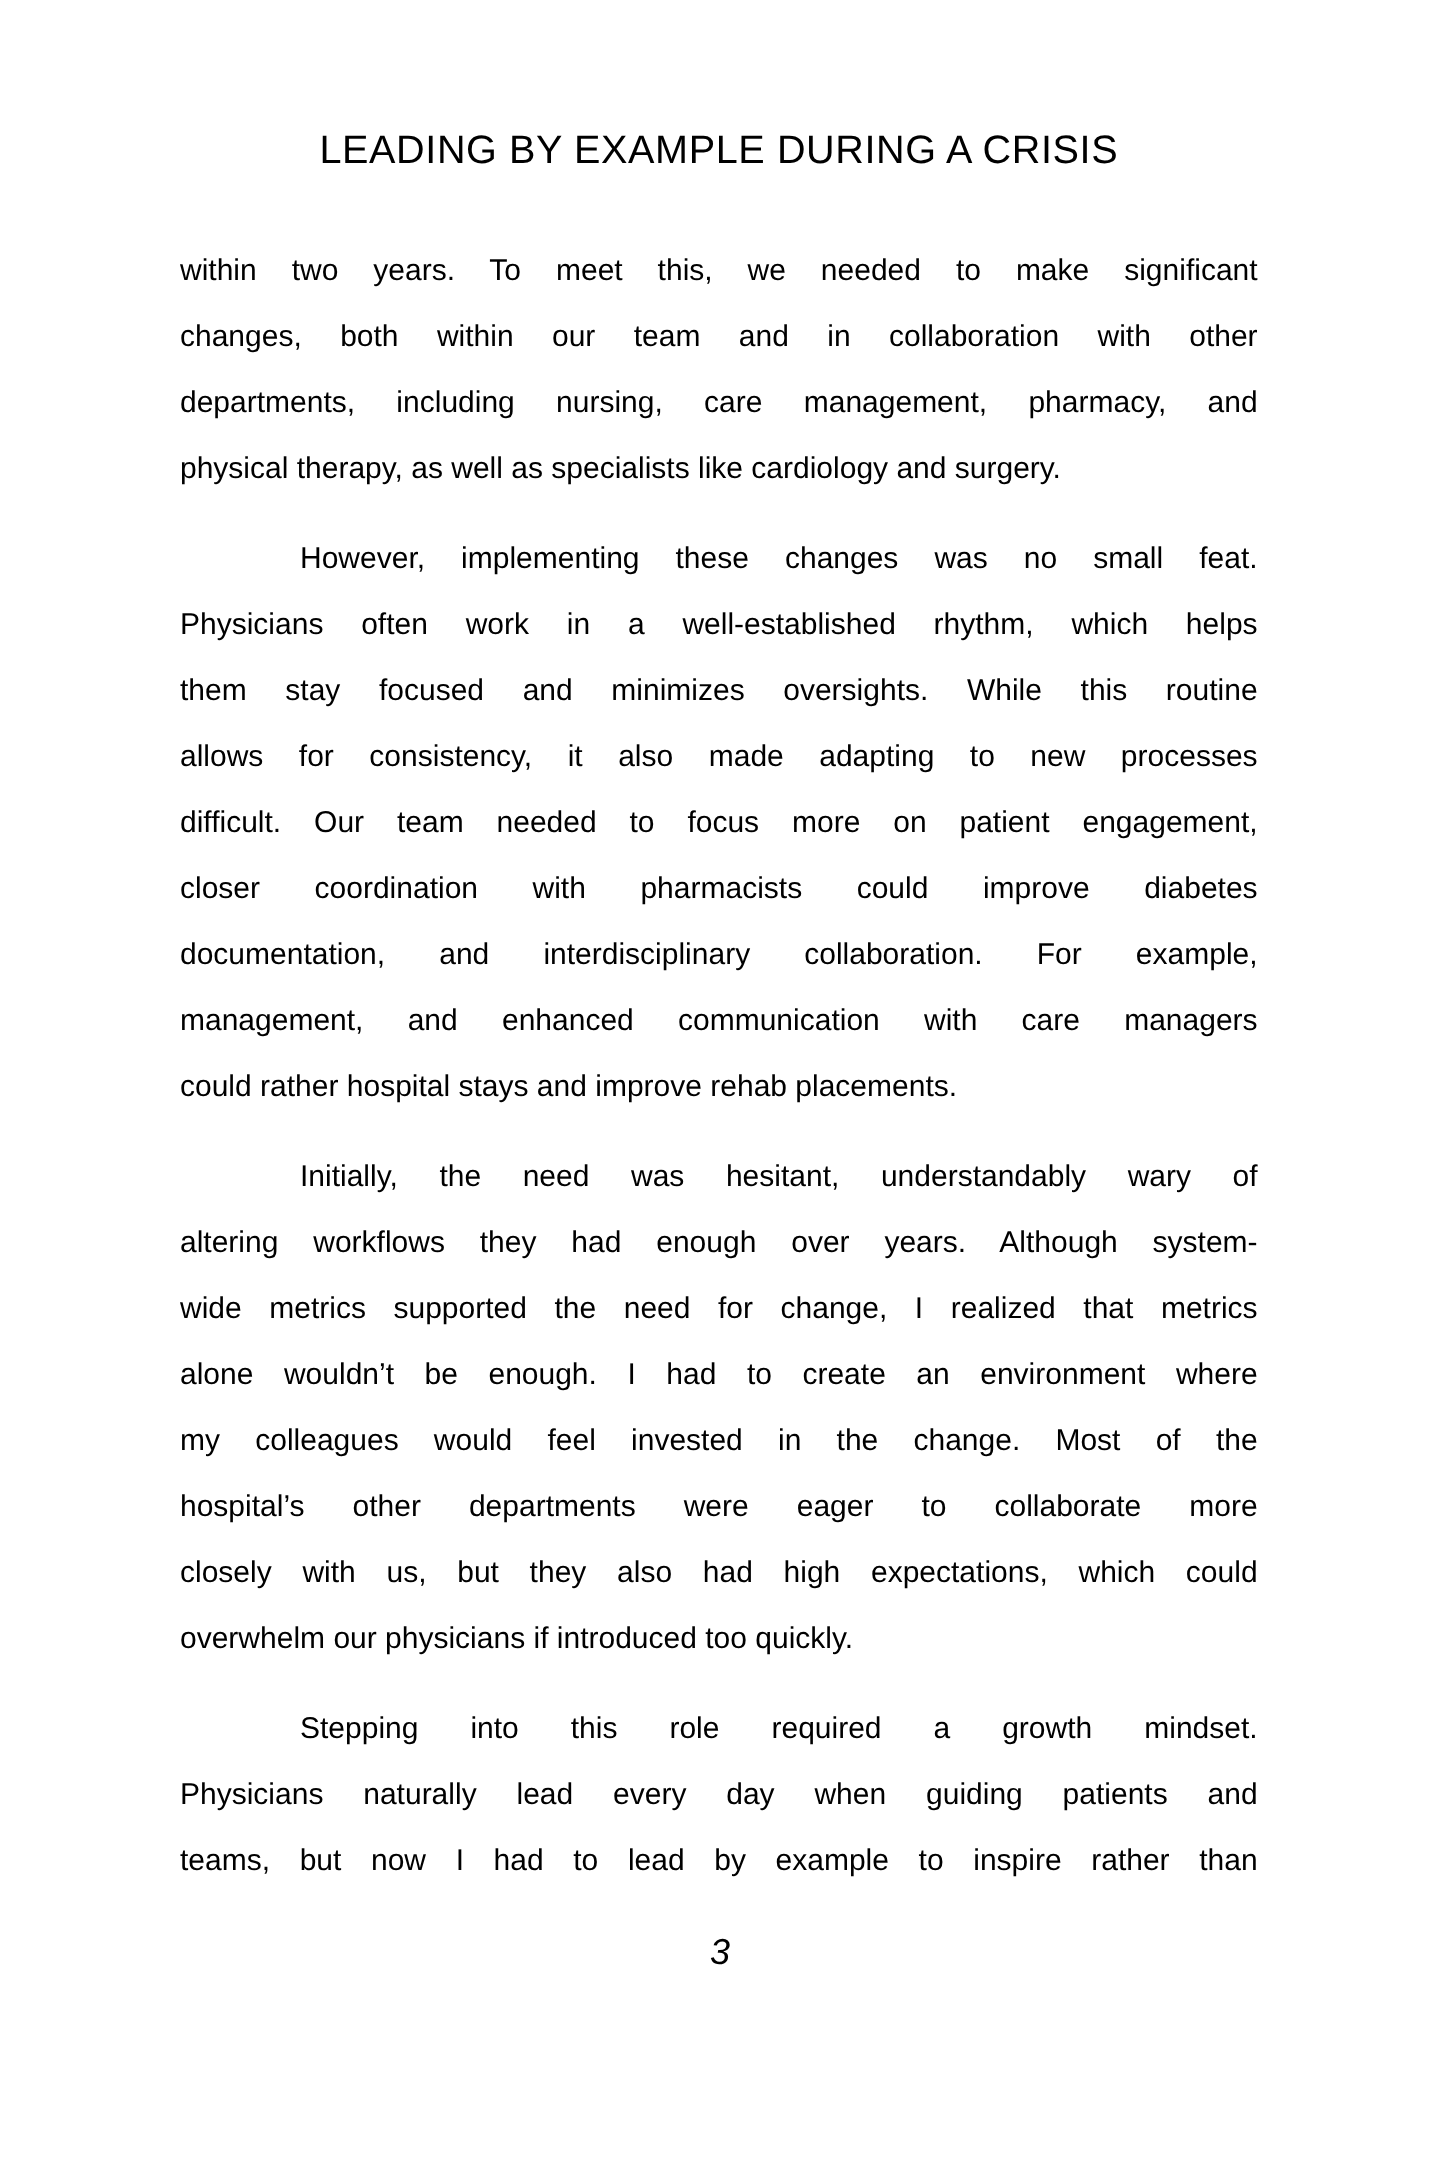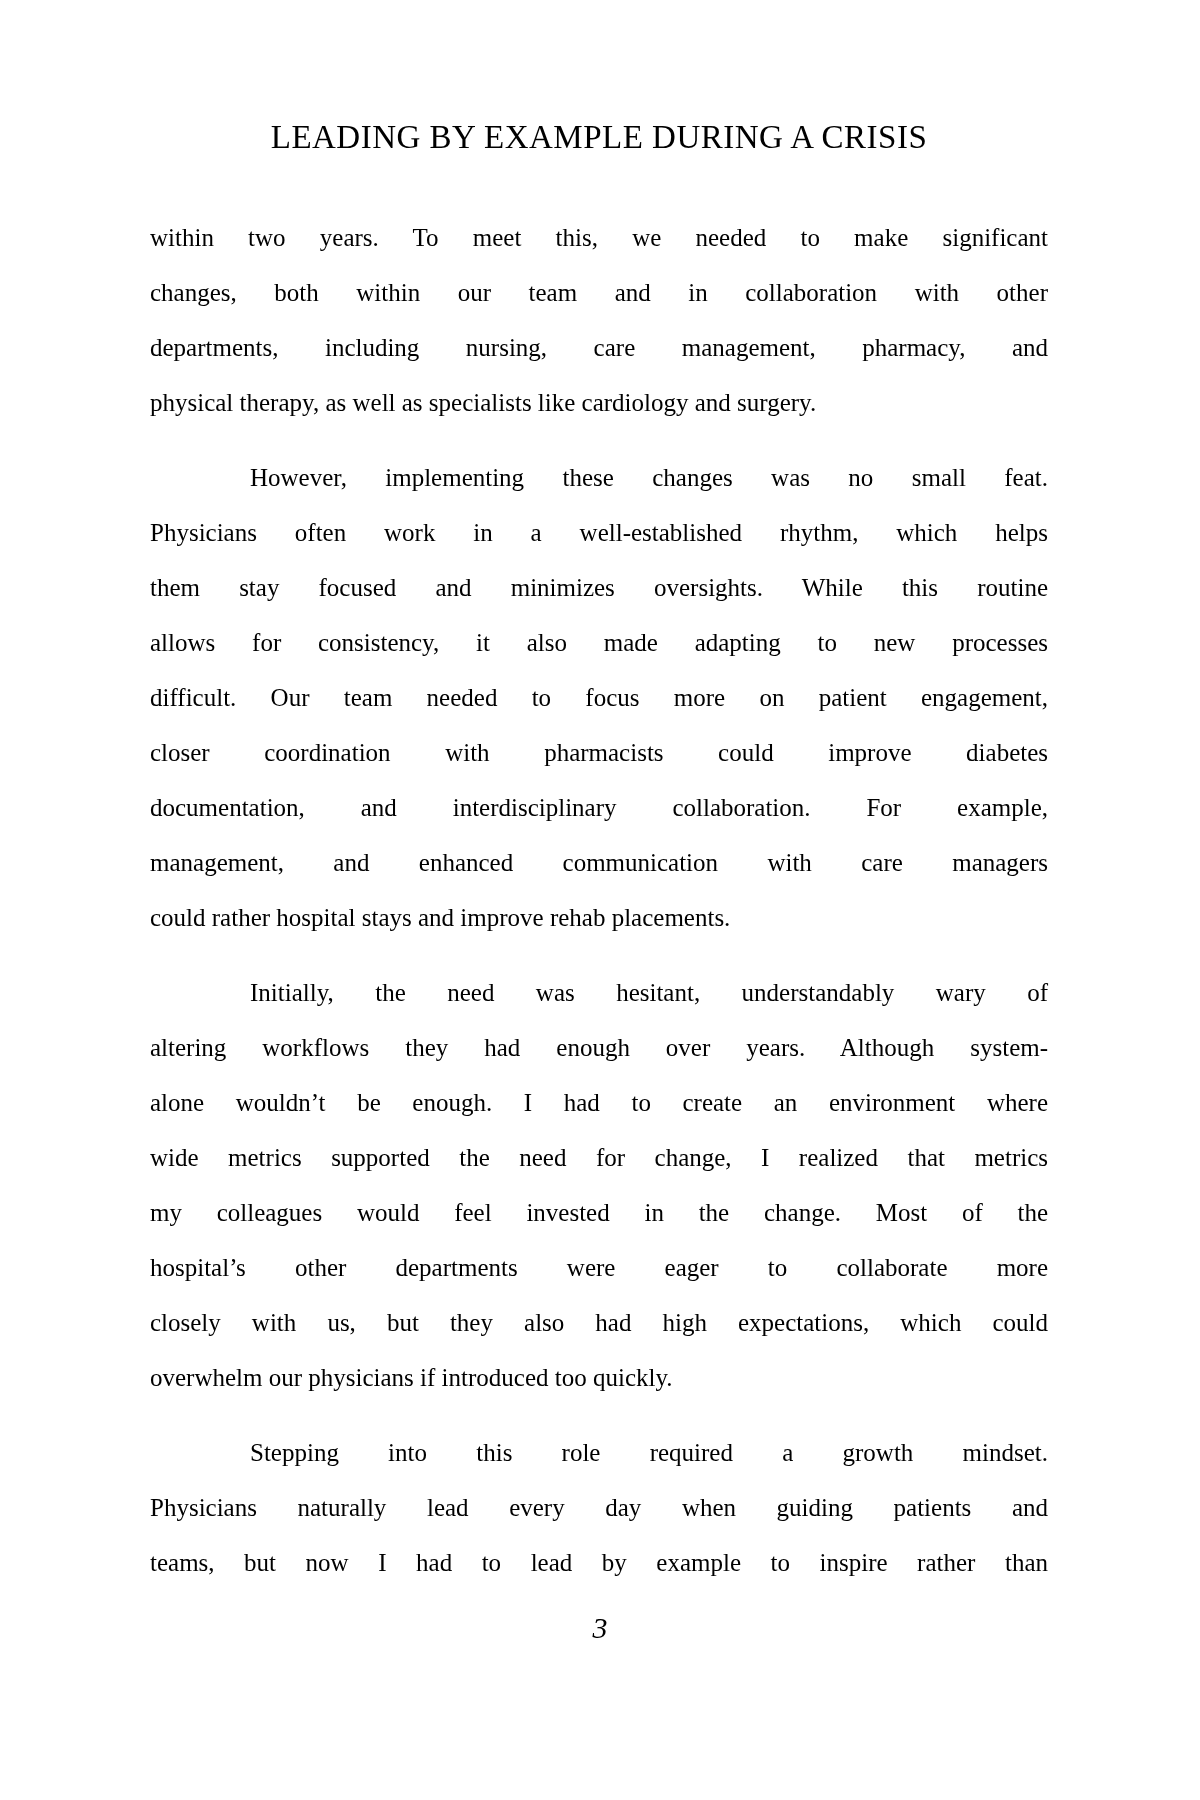--- a/index.html
+++ b/index.html
@@ -7,22 +7,22 @@
     padding: 0;
     background: #ffffff;
   }
   .page {
     position: relative;
     width: 1200px;
     height: 1800px;
     margin: 0 auto;
     background: #ffffff;
     box-sizing: border-box;
-    padding: 16px 152px 0 150px;
-    font-family: Liberation Serif, serif;
+    padding: 4px 152px 0 150px;
+    font-family: Liberation Sans, sans-serif;
     color: #000000;
     overflow: hidden;
   }
   .running-head {
     padding-top: 98px;
     text-align: center;
     font-size: 33px;
     line-height: 46px;
     letter-spacing: 0.5px;
     white-space: nowrap;
@@ -79,22 +79,22 @@
         <div class="line">allows for consistency, it also made adapting to new processes</div>
         <div class="line">difficult. Our team needed to focus more on patient engagement,</div>
         <div class="line">closer coordination with pharmacists could improve diabetes</div>
         <div class="line">documentation, and interdisciplinary collaboration. For example,</div>
         <div class="line">management, and enhanced communication with care managers</div>
         <div class="line last-left">could rather hospital stays and improve rehab placements.</div>
       </div>
       <div class="paragraph">
         <div class="line indent">Initially, the need was hesitant, understandably wary of</div>
         <div class="line">altering workflows they had enough over years. Although system-</div>
+        <div class="line">wide metrics supported the need for change, I realized that metrics</div>
         <div class="line">alone wouldn’t be enough. I had to create an environment where</div>
-        <div class="line">wide metrics supported the need for change, I realized that metrics</div>
         <div class="line">my colleagues would feel invested in the change. Most of the</div>
         <div class="line">hospital’s other departments were eager to collaborate more</div>
         <div class="line">closely with us, but they also had high expectations, which could</div>
         <div class="line last-left">overwhelm our physicians if introduced too quickly.</div>
       </div>
       <div class="paragraph">
         <div class="line indent">Stepping into this role required a growth mindset.</div>
         <div class="line">Physicians naturally lead every day when guiding patients and</div>
         <div class="line">teams, but now I had to lead by example to inspire rather than</div>
       </div>

